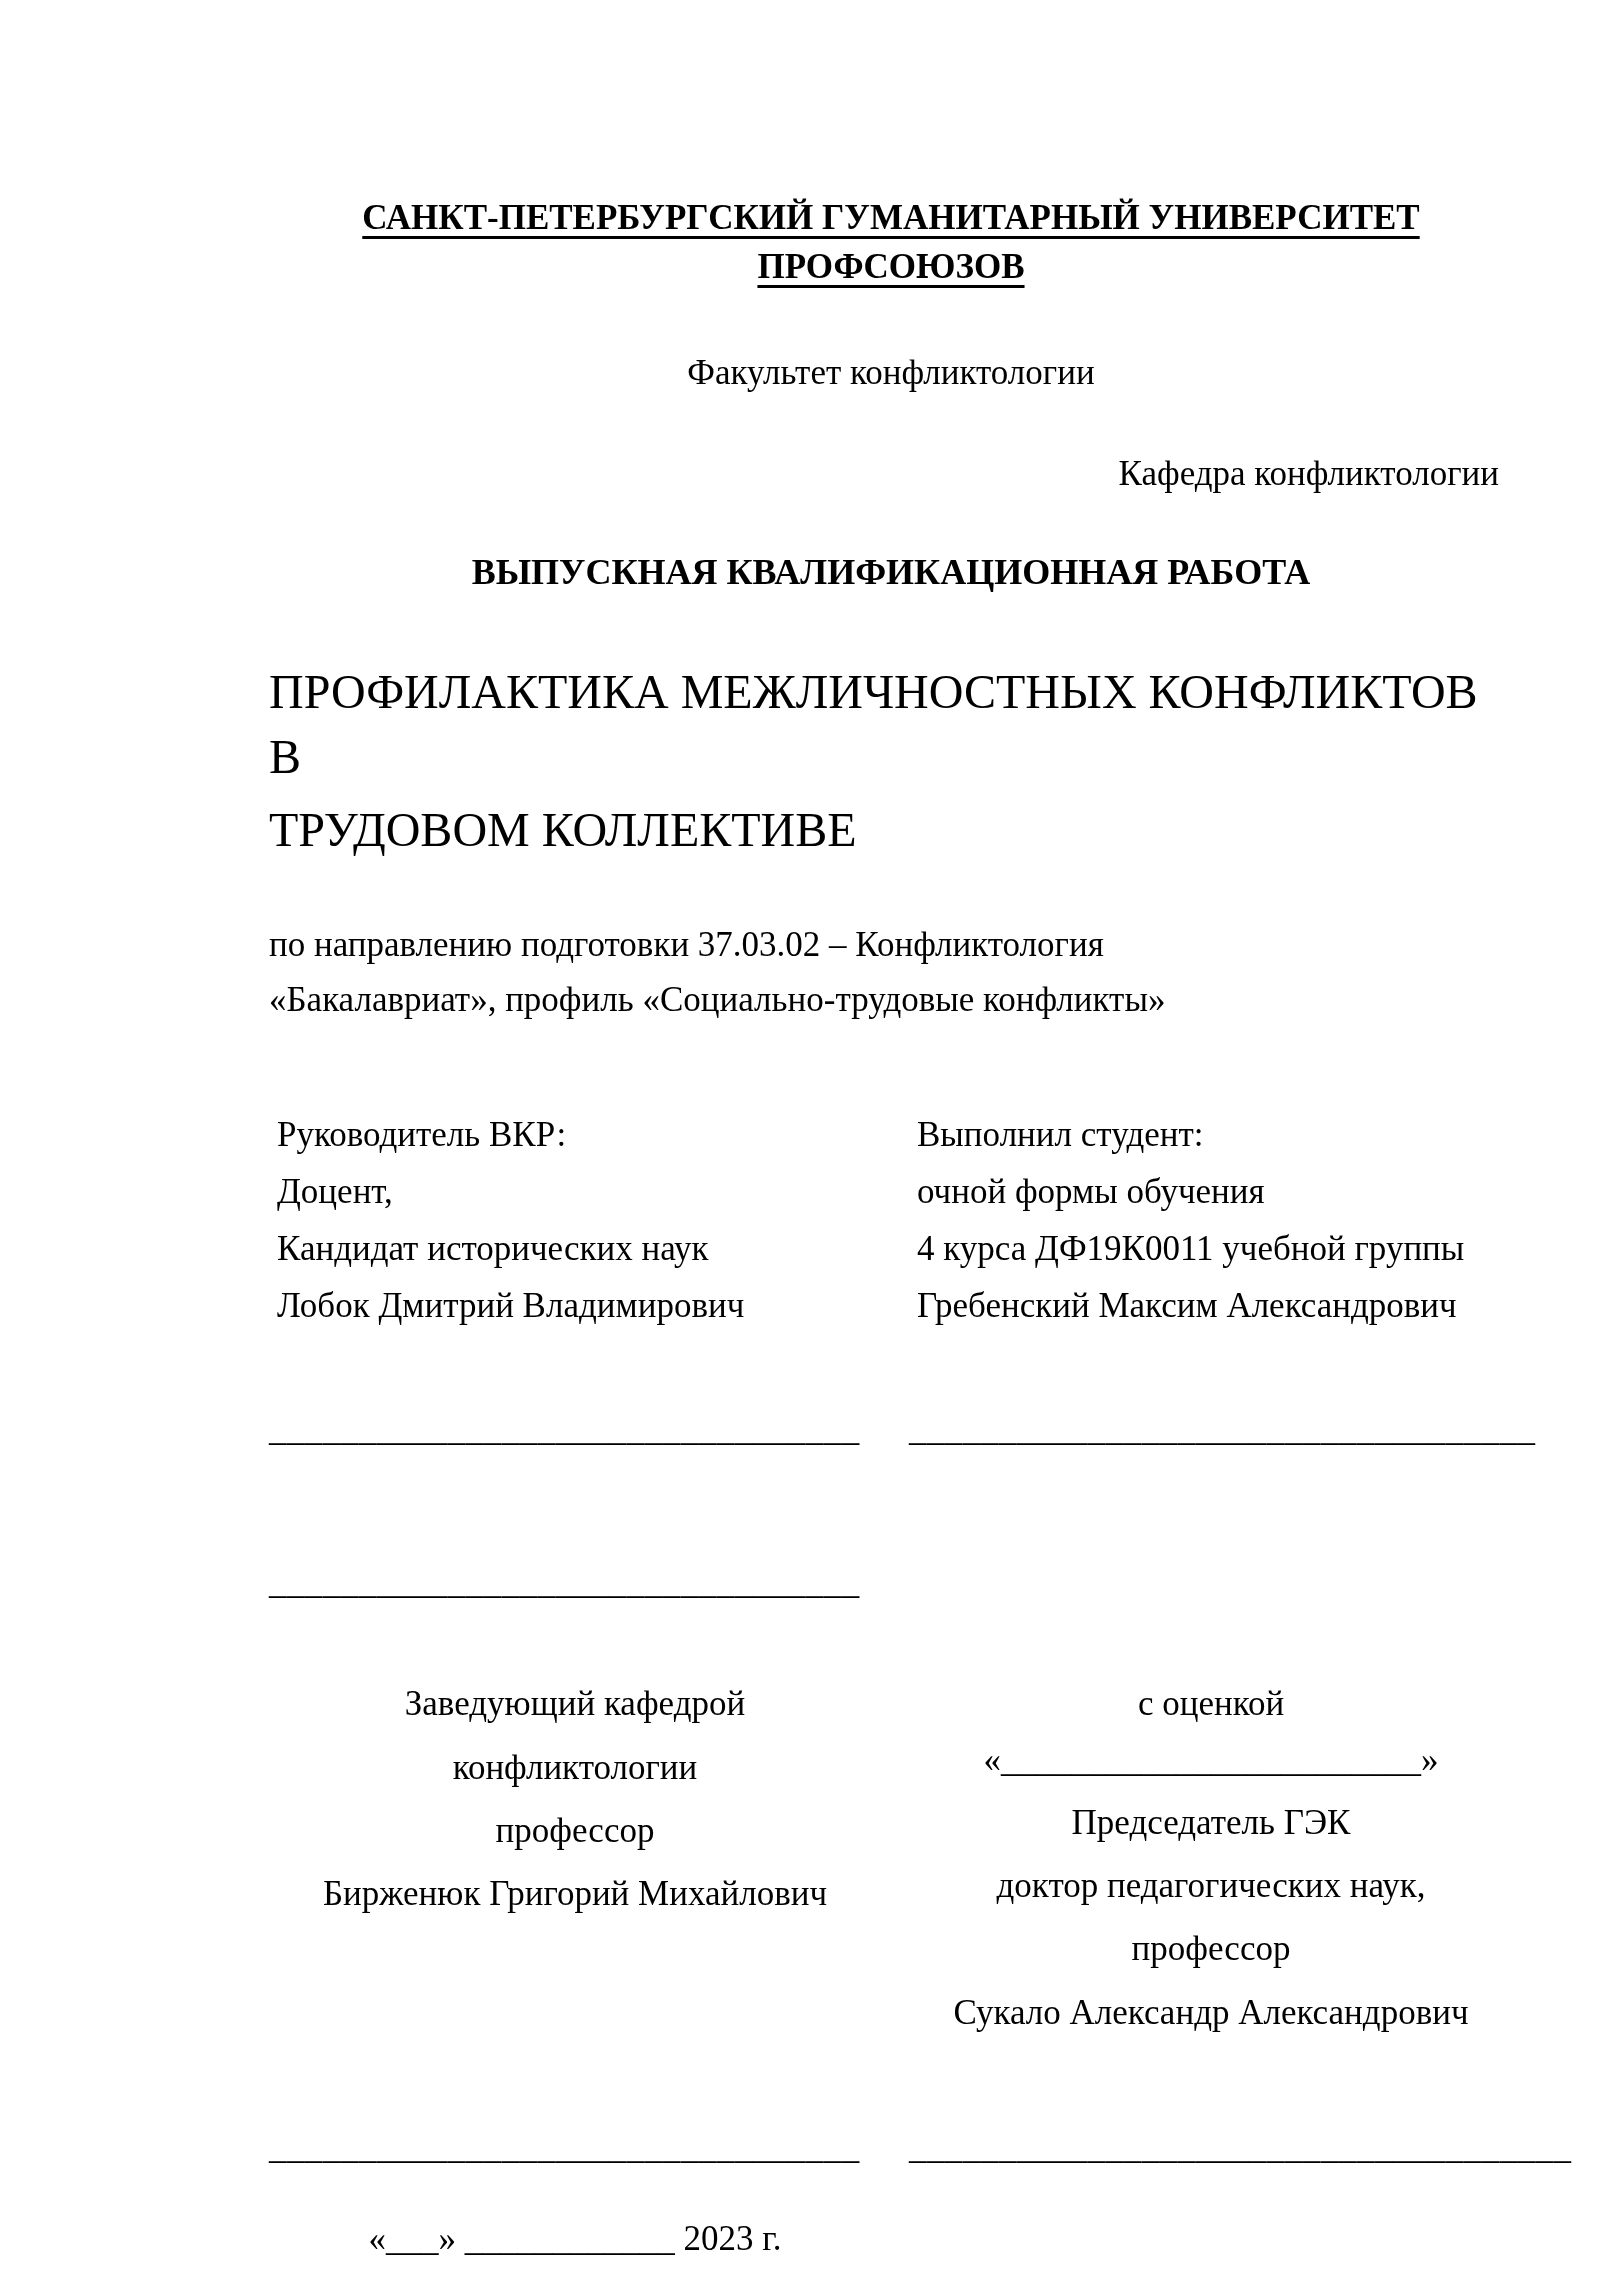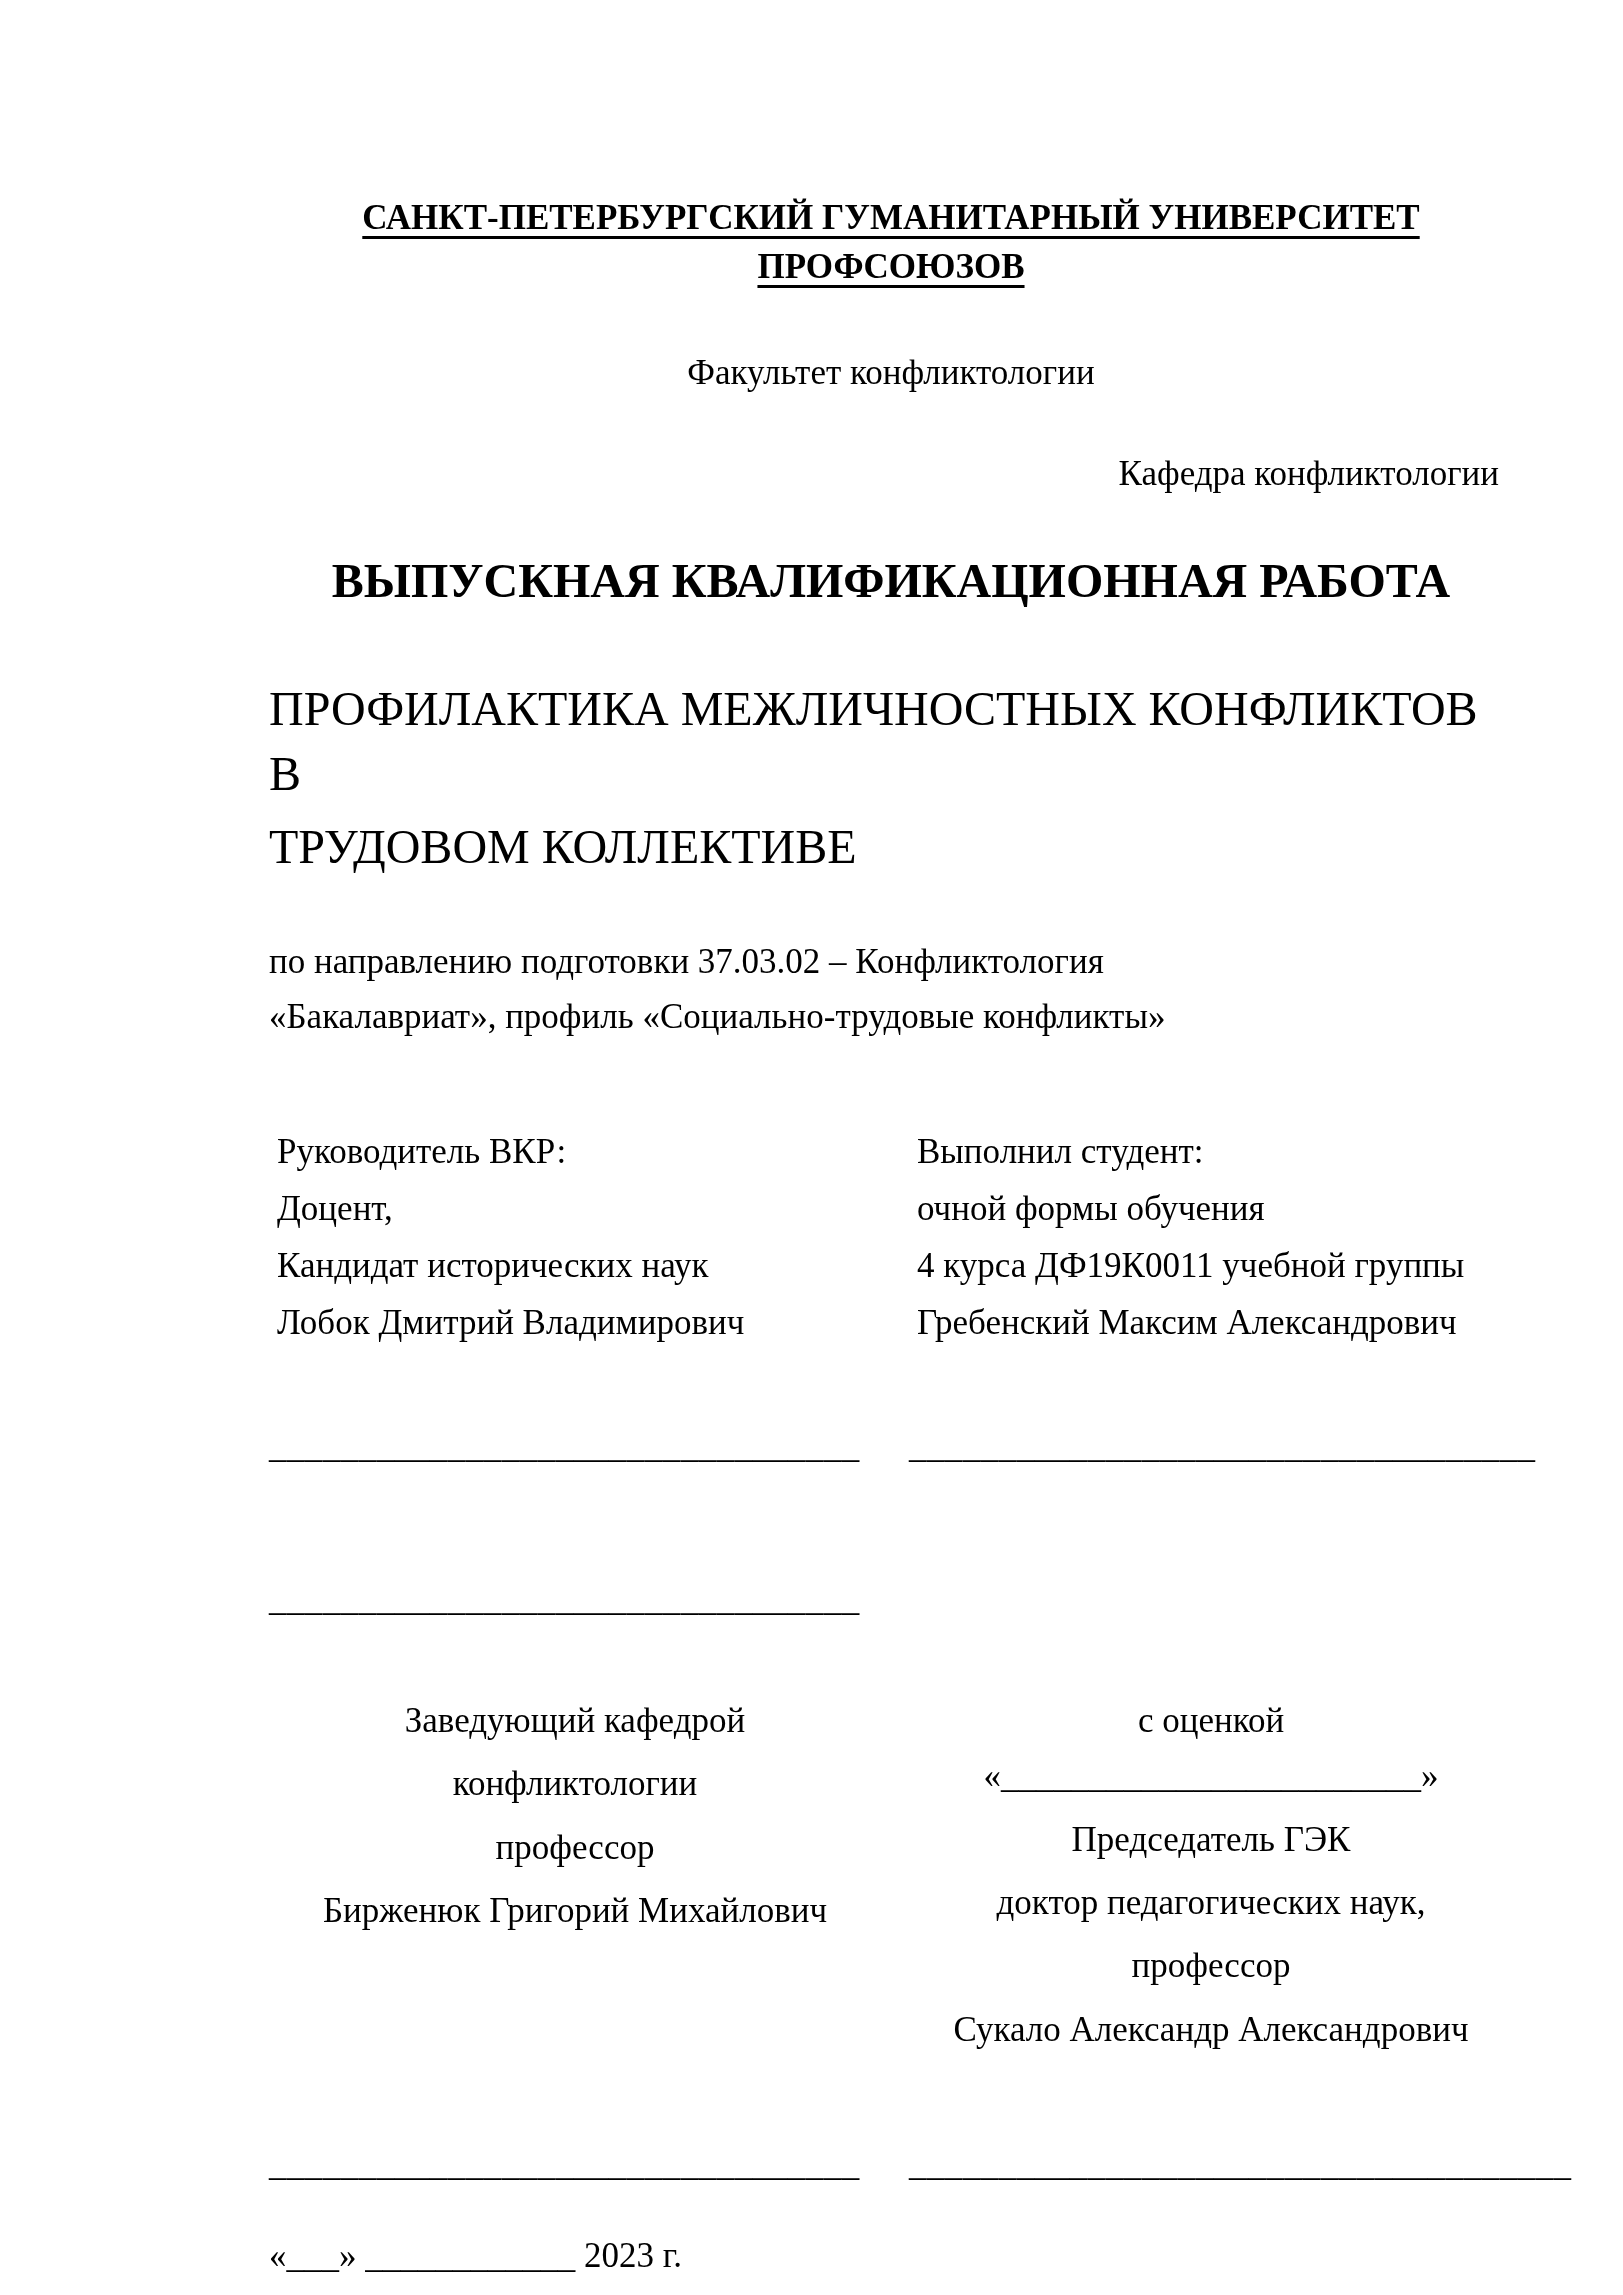--- a/index.html
+++ b/index.html
@@ -23,37 +23,37 @@
   .university {
     font-weight: bold;
     text-align: center;
     text-decoration: underline;
     text-underline-offset: 7px;
     margin-bottom: 57px;
     font-size: 35px;
   }
   .faculty   { margin-bottom: 52px; }
   .department{ margin-bottom: 49px; text-align: right; padding-right: 22px; }
-  .worktype  { font-weight: bold; text-align: center; font-size: 48px; margin-bottom: 63px; }
+  .worktype  { font-weight: bold; text-align: center; font-size: 36px; margin-bottom: 63px; }
   .title     { font-weight: normal; text-align: left; font-size: 48px; line-height: 1.35; margin-bottom: 58px; }
   .program   { text-align: left; line-height: 1.35; margin-bottom: 71px; }
 
   .row {
     display: grid;
     grid-template-columns: 628px 1fr;
     column-gap: 12px;
     align-items: baseline;
   }
   .blocks1 .line { line-height: 1.4; }
   .sig-row1 { margin-top: 50px; }
   .sig-row2 { margin-top: 88px; }
   .blocks2  { margin-top: 46px; text-align: center; }
   .blocks2 .line { line-height: 1.58; }
   .sig-row3 { margin-top: 58px; }
-  .date-row { margin-top: 27px; }
+  .date-row { margin-top: 27px; text-align: center; }
 
   .sig { white-space: nowrap; letter-spacing: 0.4px; }
 
   .footer {
     margin-top: 143px;
     text-align: center;
     line-height: 1.3;
   }
 </style>
 </head>

